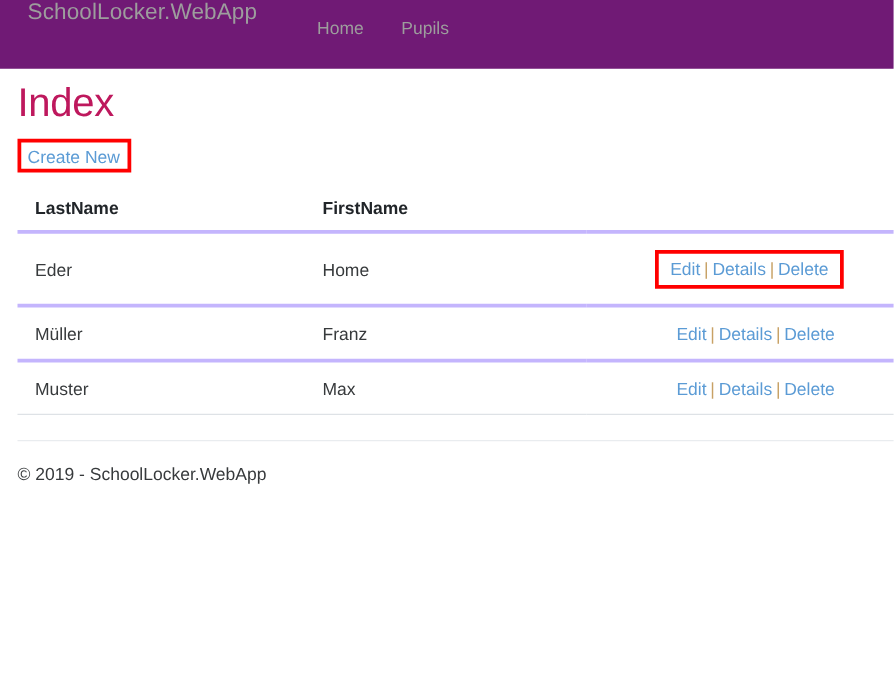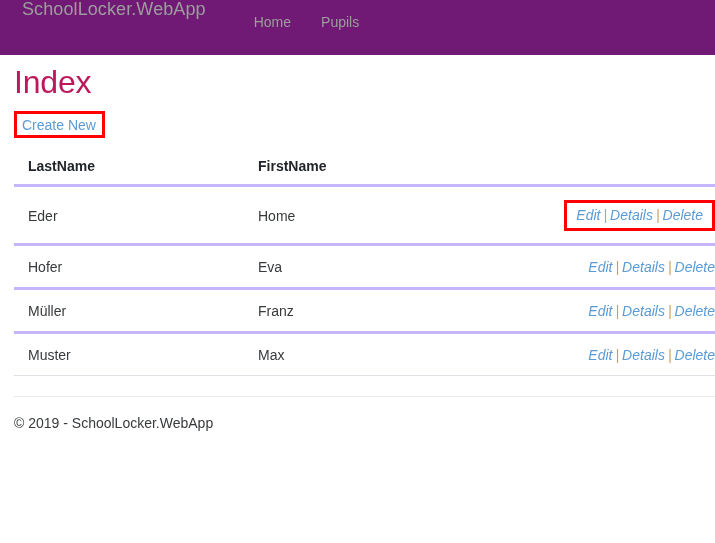--- a/index.html
+++ b/index.html
@@ -115,22 +115,21 @@
   table.grid tbody tr:last-child td {
     border-bottom: 1px solid #dee2e6;
   }
   .col-last   { width: 230px; }
   .col-first  { width: 225px; }
   .col-action { width: 246px; }
 
   td.actions {
     position: relative;
     padding-left: 0;
-    text-align: right;
-    font-style: italic;
+    text-align: center;
   }
   .actions-inner {
     display: inline-block;
     padding-left: 11px;
     white-space: nowrap;
   }
   .sep {
     color: #c8a165;
     padding: 0 3px;
   }
@@ -192,25 +191,20 @@
         <th></th>
       </tr>
     </thead>
     <tbody id="table-body">
         <tr>
           <td>Eder</td>
           <td>Home</td>
           <td class="actions highlight"><span class="actions-inner"><a class="link" href="#">Edit</a><span class="sep">|</span><a class="link" href="#">Details</a><span class="sep">|</span><a class="link" href="#">Delete</a></span></td>
         </tr>
         <tr>
-          <td>Hofer</td>
-          <td>Eva</td>
-          <td class="actions"><span class="actions-inner"><a class="link" href="#">Edit</a><span class="sep">|</span><a class="link" href="#">Details</a><span class="sep">|</span><a class="link" href="#">Delete</a></span></td>
-        </tr>
-        <tr>
           <td>Müller</td>
           <td>Franz</td>
           <td class="actions"><span class="actions-inner"><a class="link" href="#">Edit</a><span class="sep">|</span><a class="link" href="#">Details</a><span class="sep">|</span><a class="link" href="#">Delete</a></span></td>
         </tr>
         <tr>
           <td>Muster</td>
           <td>Max</td>
           <td class="actions"><span class="actions-inner"><a class="link" href="#">Edit</a><span class="sep">|</span><a class="link" href="#">Details</a><span class="sep">|</span><a class="link" href="#">Delete</a></span></td>
         </tr>
       </tbody>

